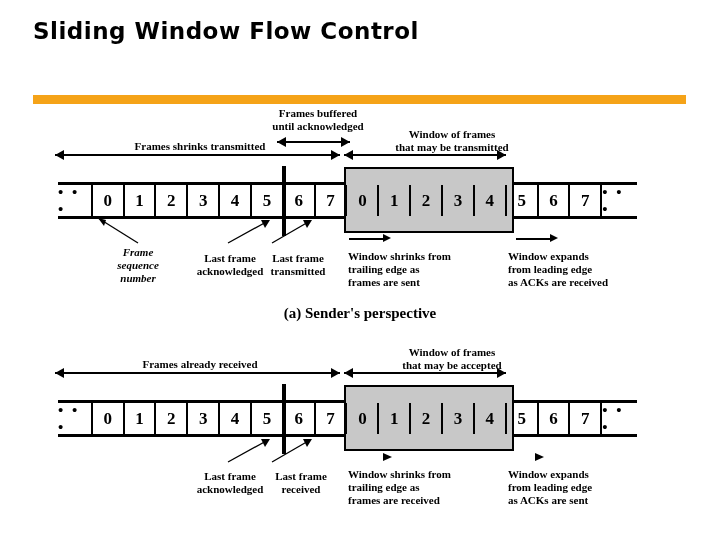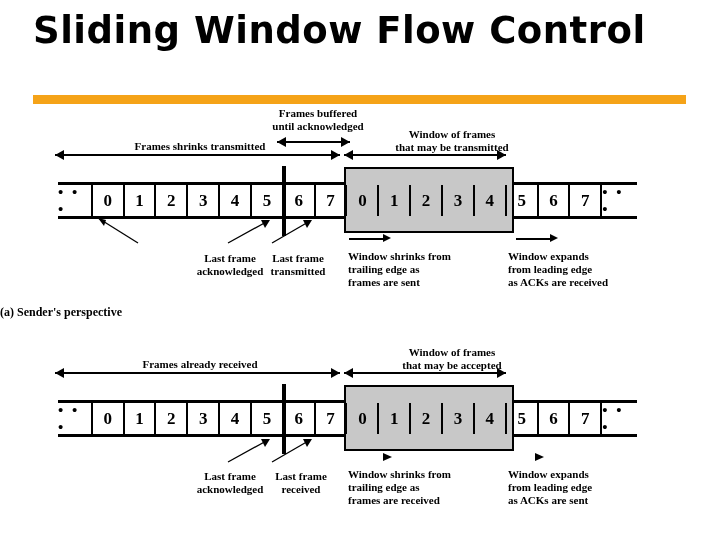--- a/index.html
+++ b/index.html
@@ -7,21 +7,21 @@
     width:720px;height:540px;background:#ffffff;
     font-family:"Liberation Serif",serif;
     overflow:hidden;position:relative;
   }
   .slide{position:absolute;inset:0;}
 
   
   .title{
     position:absolute;left:33px;top:12px;width:660px;
     font-family:"DejaVu Sans",sans-serif;
-    font-weight:bold;font-size:37px;line-height:38px;
+    font-weight:bold;font-size:23px;line-height:38px;
     letter-spacing:0.5px;color:#000;
   }
   .title-line2{display:block;}
 
   .rule{
     position:absolute;left:33px;top:95px;width:653px;height:9px;
     background:#F5A318;
   }
 
   
@@ -79,23 +79,23 @@
 
   
   .cap{
     position:absolute;font-family:"Liberation Serif",serif;
     font-weight:bold;font-size:11px;line-height:13px;color:#000;
     text-align:center;white-space:pre-line;
   }
   .cap.left{text-align:left;}
   .cap.italic{font-style:italic;}
   .perspective{
-    position:absolute;width:720px;
+    position:absolute;width:720px;text-align:center;
     font-family:"Liberation Serif",serif;font-weight:bold;
-    font-size:12px;color:#000;
+    font-size:15px;color:#000;
   }
 
   
   .leader{position:absolute;overflow:visible;}
   .leader line{stroke:#000;stroke-width:1.3;}
   .leader polygon{fill:#000;}
 </style>
 </head>
 <body>
 
@@ -174,20 +174,23 @@
       <line x1="138" y1="243" x2="98" y2="218"></line>
       <polygon points="98,218 106,220 104,226"></polygon>
 
       <line x1="228" y1="243" x2="268" y2="221"></line>
       <polygon points="270,220 261,220 265,228"></polygon>
 
       <line x1="272" y1="243" x2="310" y2="221"></line>
       <polygon points="312,220 303,220 307,228"></polygon>
     </svg>
 
+    <div class="cap italic" style="left:98px;top:246px;width:80px;">Frame
+sequence
+number</div>
     <div class="cap" style="left:185px;top:252px;width:90px;">Last frame
 acknowledged</div>
     <div class="cap" style="left:258px;top:252px;width:80px;">Last frame
 transmitted</div>
     <div class="cap left" style="left:348px;top:250px;width:135px;">Window shrinks from
 trailing edge as
 frames are sent</div>
     <div class="cap left" style="left:508px;top:250px;width:140px;">Window expands
 from leading edge
 as ACKs are received</div>

